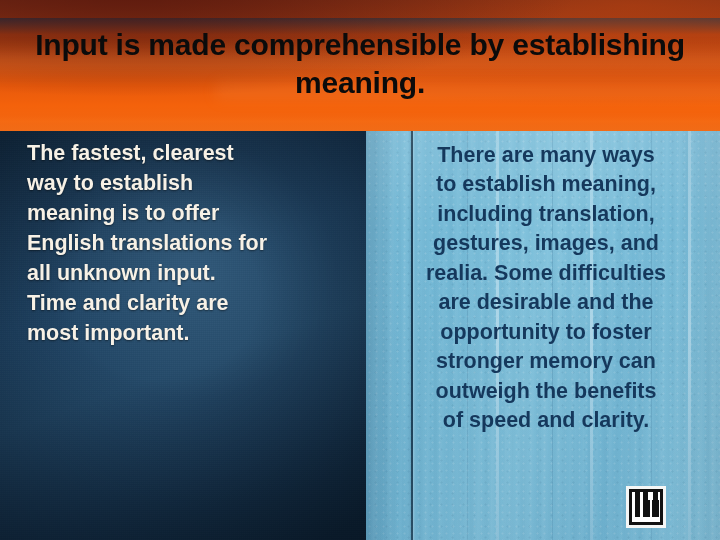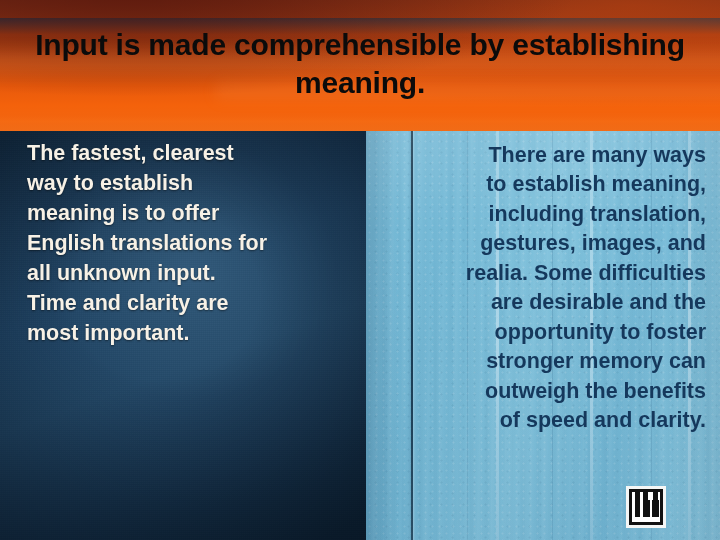--- a/index.html
+++ b/index.html
@@ -178,21 +178,21 @@
   }
   #right-text {
     position: absolute;
     left: 20px; top: 10px;
     width: 320px;
     color: #15385c;
     font-family: "Liberation Sans", sans-serif;
     font-weight: bold;
     font-size: 21.5px;
     line-height: 1.37;
-    text-align: right;
+    text-align: center;
     white-space: pre-line;
   }
 
   
   #piano-logo {
     position: absolute;
     left: 626px; top: 486px;
     width: 40px; height: 42px;
     background: #f4f6f5;
     padding: 3px;

